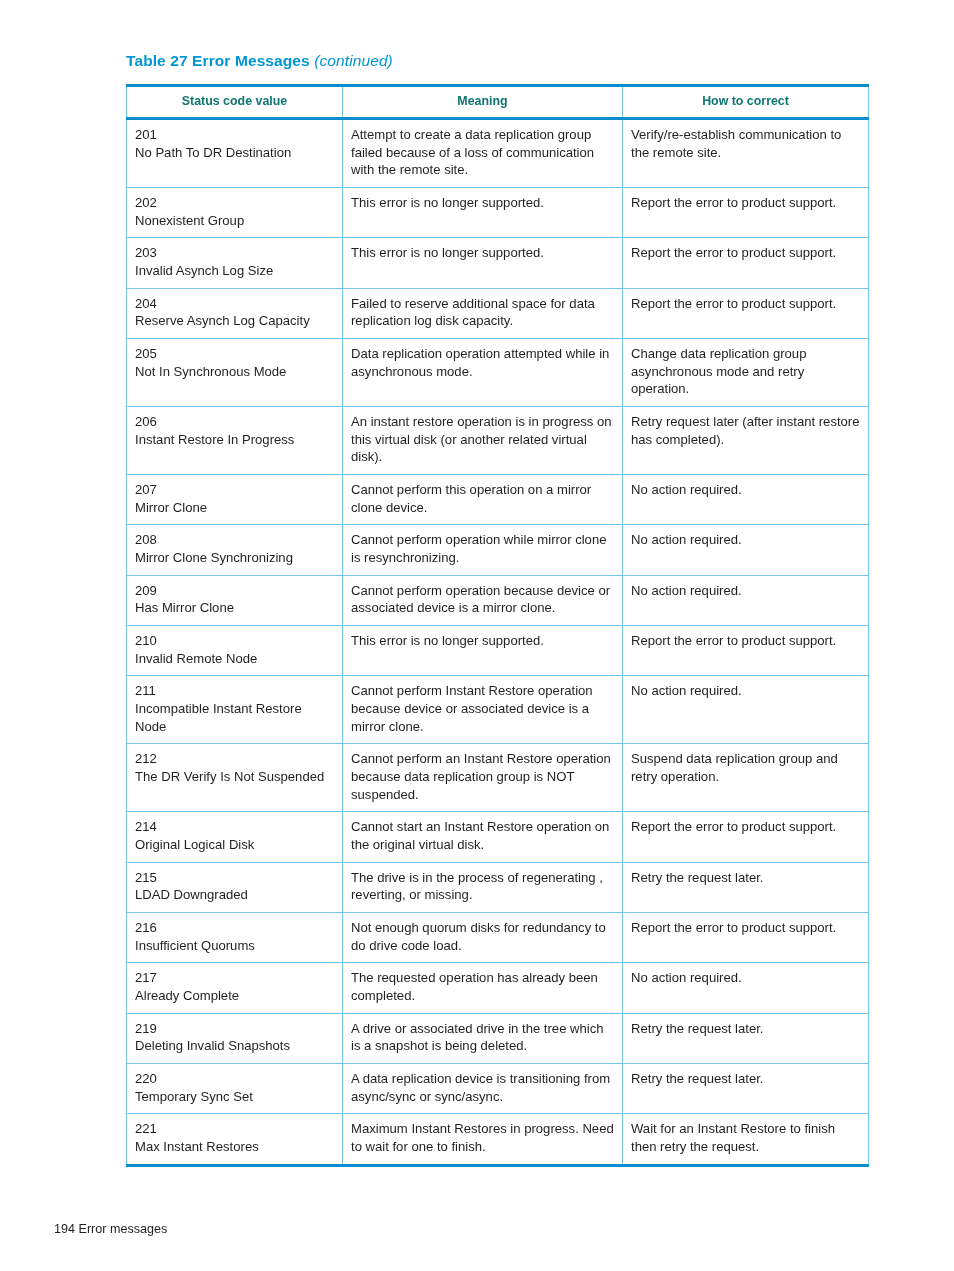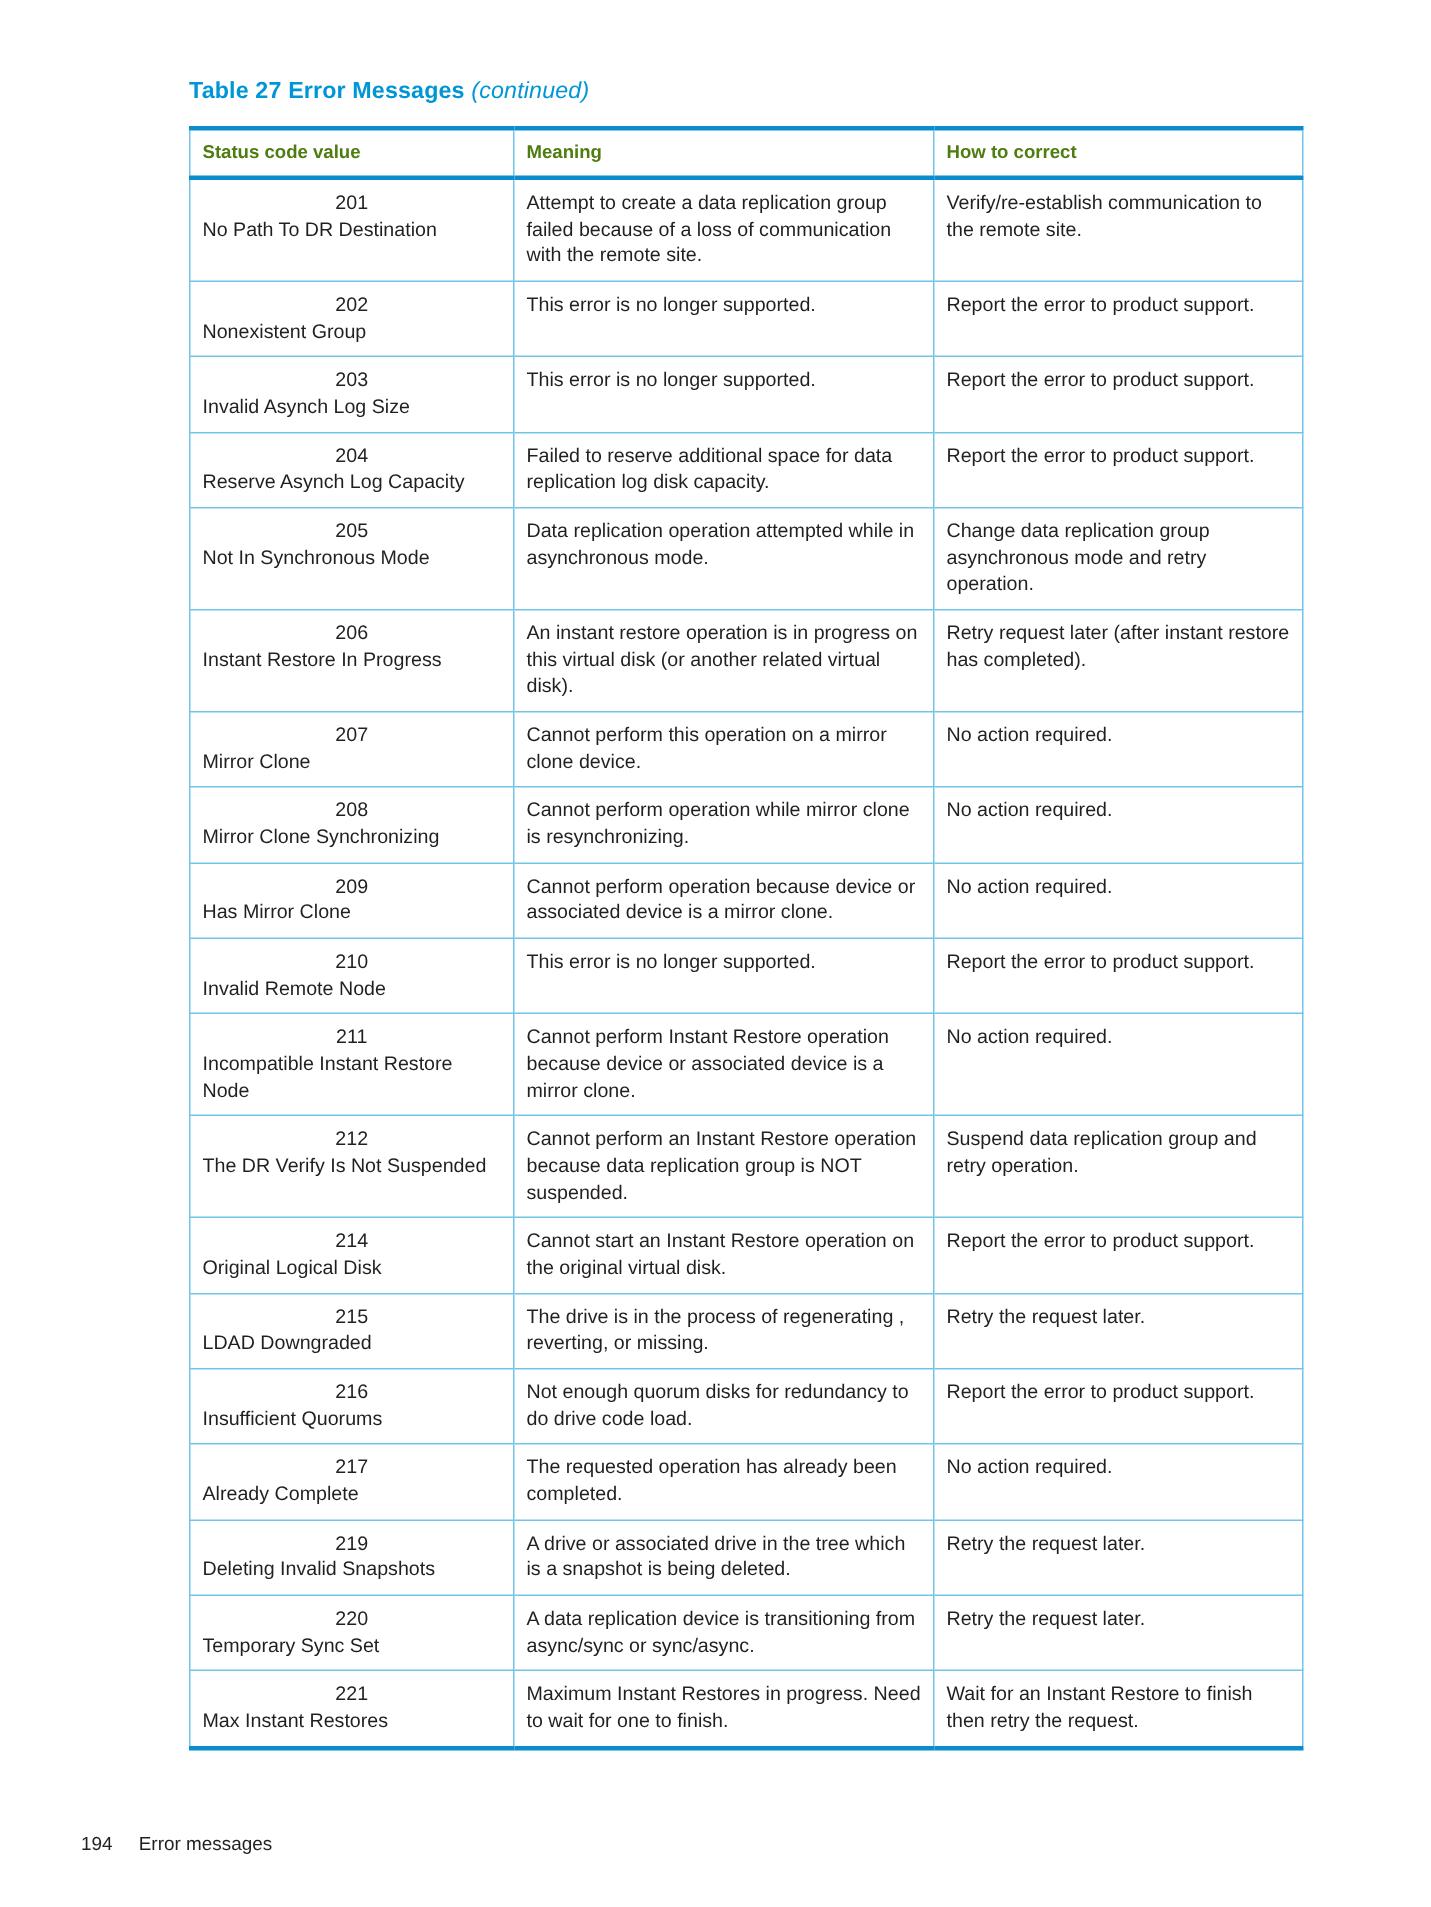--- a/index.html
+++ b/index.html
@@ -46,27 +46,27 @@
     border-collapse: collapse;
     table-layout: fixed;
   }
   table.err col.c1 { width: 216px; }
   table.err col.c2 { width: 280px; }
   table.err col.c3 { width: 246px; }
 
   table.err thead th {
     font-size: 12.4px;
     font-weight: bold;
-    text-align: left;
+    text-align: center;
     padding: 7px 8px 8px 8px;
     border-top: 3px solid #0b8ccd;
     border-bottom: 3px solid #0b8ccd;
     border-left: 1px solid #72c5ea;
     border-right: 1px solid #72c5ea;
-    color: #4d7c0f;
+    color: #0f766e;
     vertical-align: middle;
     line-height: 1.2;
   }
   table.err thead th.first { border-left: 1.5px solid #72c5ea; }
   table.err thead th.last  { border-right: 1.5px solid #72c5ea; }
 
   table.err tbody td {
     font-size: 13.1px;
     line-height: 1.35;
     padding: 6px 8px 8px 8px;
@@ -75,34 +75,33 @@
     border-left: 1.2px solid #72c5ea;
     border-right: 1.2px solid #72c5ea;
     color: #231f20;
     word-wrap: break-word;
   }
   table.err tbody tr:last-child td {
     border-bottom: 3px solid #0b8ccd;
   }
   table.err tbody td .code {
     display: block;
-    text-align: center;
   }
   table.err tbody td .name {
     display: block;
   }
   .footer {
     position: absolute;
     left: 54px;
     top: 1222px;
     font-size: 12.6px;
     color: #231f20;
     white-space: nowrap;
   }
-  .footer .pg-num { margin-right: 14px; }
+  .footer .pg-num { }
 </style>
 </head>
 <body>
 
 <div class="page">
 
   <div class="table-caption">
     <span class="cap-bold">Table 27 Error Messages</span>
     <span class="cap-cont">(continued)</span>
   </div>

